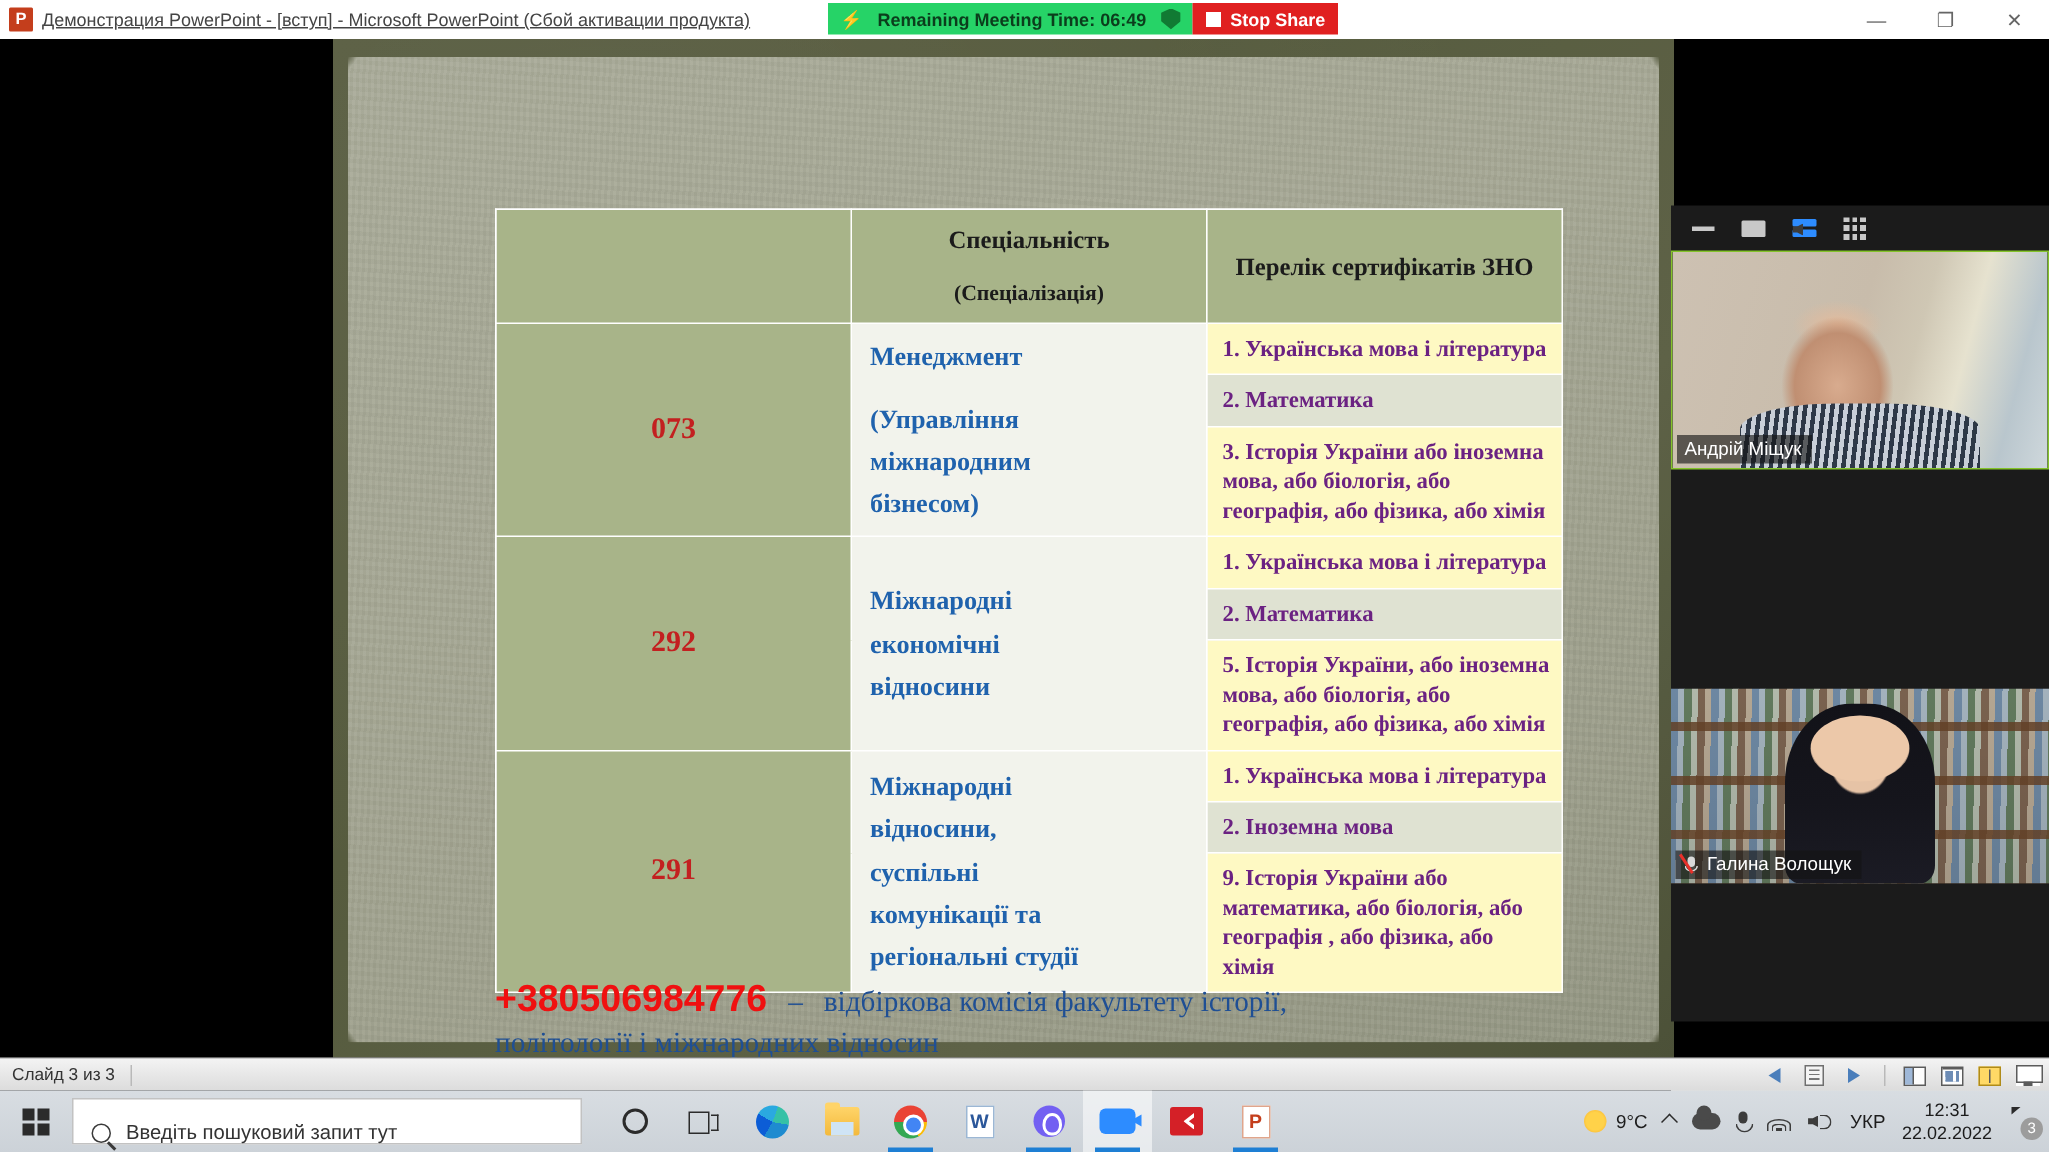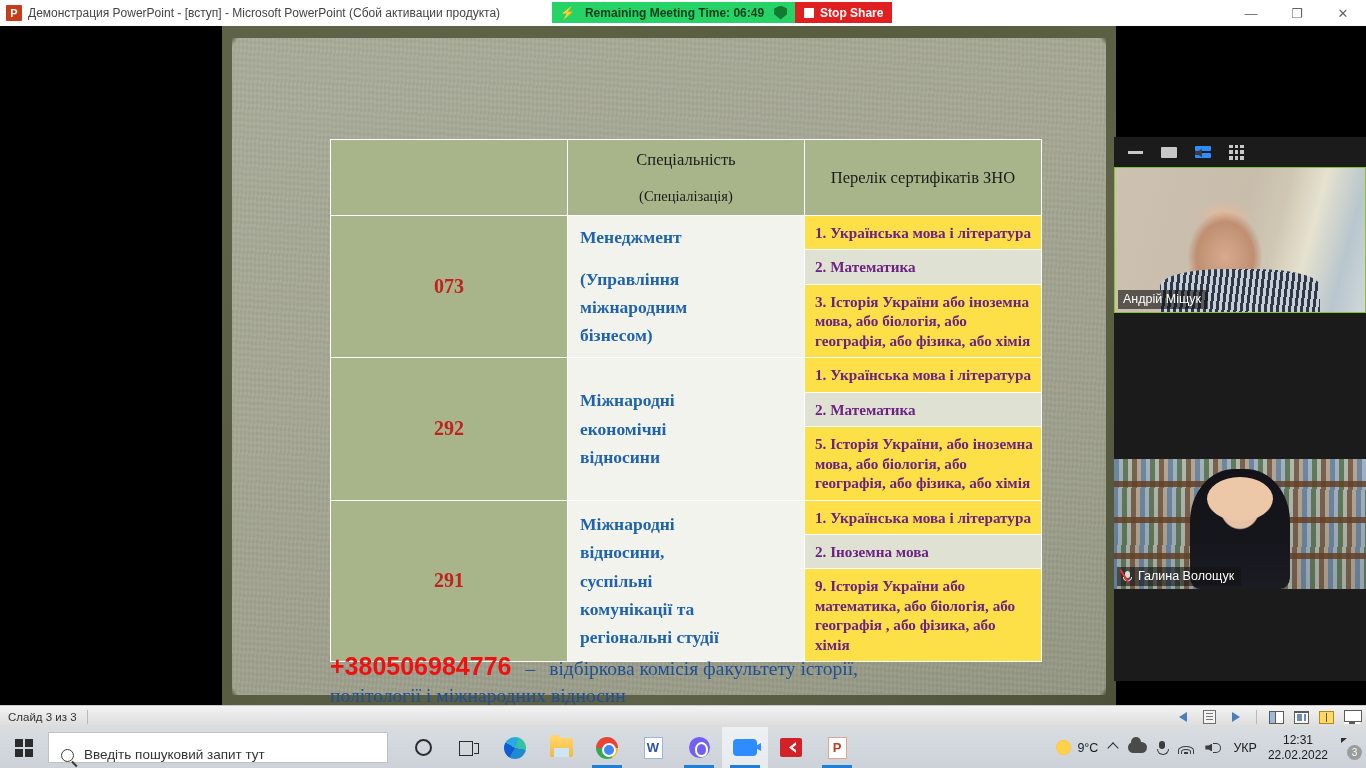--- a/index.html
+++ b/index.html
@@ -3,21 +3,21 @@
 <meta charset="utf-8">
 <style>
   * { box-sizing: border-box; margin:0; padding:0; }
   html,body { width:1366px; height:768px; overflow:hidden; background:#000; }
   body { font-family:"Liberation Sans", sans-serif; }
 
   
   #titlebar{position:absolute;left:0;top:0;width:1366px;height:26px;background:#fff;display:flex;align-items:center;}
   #pp-ico{width:16px;height:16px;margin:0 6px 0 6px;background:#c43e1c;color:#fff;font-size:11px;font-weight:bold;
           display:flex;align-items:center;justify-content:center;border-radius:1px;}
-  #title-text{font-size:12px;color:#444;white-space:nowrap;}
+  #title-text{font-size:12px;color:#444;white-space:nowrap;text-decoration:underline;}
   #meetbar{position:absolute;left:552px;top:2px;height:21px;display:flex;align-items:center;background:#fff;padding:0;}
   #meet-green{background:#26d367;height:21px;display:flex;align-items:center;padding:0 8px;gap:10px;}
   #meet-green .lightning{color:#0c4a22;font-size:12px;}
   #meet-green .mtxt{font-size:12px;font-weight:bold;color:#0b3d1c;white-space:nowrap;}
   #shield{width:13px;height:14px;background:#117a33;clip-path:polygon(50% 0,100% 22%,100% 62%,50% 100%,0 62%,0 22%);}
   #stopshare{background:#e02020;height:21px;display:flex;align-items:center;gap:6px;padding:0 9px;}
   #stopshare .sq{width:10px;height:10px;background:#fff;}
   #stopshare .lbl{color:#fff;font-size:12px;font-weight:bold;white-space:nowrap;}
   #wincontrols{position:absolute;right:0;top:0;height:26px;display:flex;}
   #wincontrols div{width:46px;height:26px;display:flex;align-items:center;justify-content:center;color:#666;font-size:13px;}
@@ -36,30 +36,30 @@
   #paper::after{content:"";position:absolute;inset:0;
          background:repeating-linear-gradient(92deg, rgba(255,255,255,.035) 0 2px, rgba(0,0,0,.025) 2px 4px),
                     repeating-linear-gradient(4deg, rgba(255,255,255,.03) 0 3px, rgba(0,0,0,.02) 3px 6px);}
   #veil{position:absolute;inset:0;background:rgba(60,70,50,.10);pointer-events:none;}
 
   
   table.slidetbl{position:absolute;left:108px;top:113px;width:712px;border-collapse:collapse;
                  table-layout:fixed;background:#fff;}
   table.slidetbl td,table.slidetbl th{border:1px solid #ffffff;vertical-align:middle;}
   .hdr{background:#a8b489;text-align:center;font-family:"Liberation Serif",serif;font-size:16.5px;
-       font-weight:normal;color:#1b1b1b;padding:10px 6px;}
+       font-weight:bold;color:#1b1b1b;padding:10px 6px;}
   .hdr .sub{display:block;margin-top:18px;font-size:14.5px;}
   .codecell{background:#a8b489;text-align:center;font-family:"Liberation Serif",serif;
             font-size:20px;font-weight:bold;color:#c32020;width:69px;}
   .namecell{background:#f2f3ec;font-family:"Liberation Serif",serif;font-size:17.5px;font-weight:bold;
             color:#1f62ad;line-height:1.62;padding:6px 0 6px 12px;width:204px;}
   .namecell .gap{display:block;height:13px;}
   .zno{font-family:"Liberation Serif",serif;font-size:15.2px;font-weight:bold;color:#6b2282;
        padding:7px 8px 7px 10px;line-height:1.28;}
-  .zno.a{background:#fde047;}
+  .zno.a{background:#fef9c3;}
   .zno.b{background:#dfe2d2;}
 
   
   #phoneline{position:absolute;left:108px;top:626px;width:720px;font-family:"Liberation Serif",serif;}
   #phoneline .p1{font-family:"Liberation Sans",sans-serif;font-size:25px;font-weight:bold;color:#f01010;}
   #phoneline .p2{font-size:19.5px;color:#1f4f94;}
   #phoneline .row1{display:flex;align-items:baseline;gap:14px;justify-content:space-between;}
   #phoneline .row1 .rest{font-size:19.5px;color:#1f4f94;flex:1;text-align:justify;}
   #phoneline .row2{font-size:19.5px;color:#1f4f94;margin-top:4px;}
 

